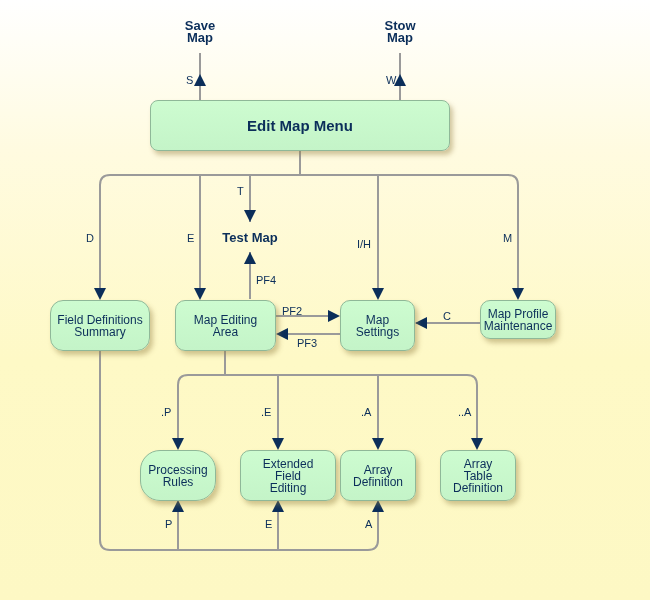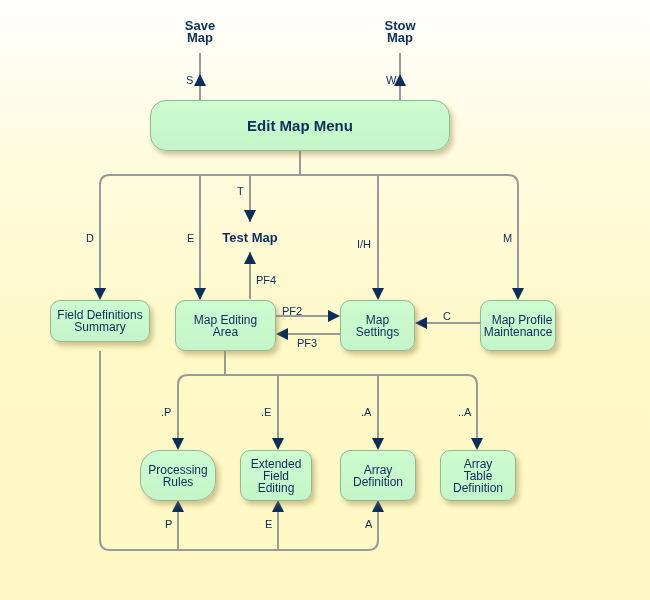--- a/index.html
+++ b/index.html
@@ -12,21 +12,21 @@
   #diagram { position:absolute; left:0; top:0; }
   .node {
     position:absolute; box-sizing:border-box;
     background: linear-gradient(to bottom, #cdfcd0, #c4f4c8);
     border:1px solid #8fb898; border-radius:10px;
     box-shadow: 3px 4px 5px rgba(150,130,70,0.45);
     color:#0b2e5a; font-size:12px; line-height:12px; text-align:center;
     display:flex; align-items:center; justify-content:center;
     white-space:pre-line; padding:0 2px;
   }
-  .node.main { font-size:15px; font-weight:bold; border-radius:16px; }
+  .node.main { font-size:15px; font-weight:bold; border-radius:8px; }
   .lbl { position:absolute; font-size:11px; color:#0b2e5a; white-space:nowrap; line-height:11px; }
   .term { position:absolute; font-size:13px; font-weight:bold; color:#0b2e5a; text-align:center; white-space:pre-line; line-height:12px; }
 </style>
 </head>
 <body>
 
 <svg id="diagram" width="650" height="600">
   <defs>
     <marker id="ah" viewBox="0 0 10 10" refX="9" refY="5" markerWidth="12" markerHeight="12" markerUnits="userSpaceOnUse" orient="auto">
       <path d="M0,0 L10,5 L0,10 z" fill="#0b2e5a"></path>
@@ -83,31 +83,31 @@
   </g>
 </svg>
 
 <div class="term" style="left:180px;top:20px;width:40px;">Save
 Map</div>
 <div class="term" style="left:380px;top:20px;width:40px;">Stow
 Map</div>
 <div class="term" style="left:215px;top:232px;width:70px;">Test Map</div>
 
 <div class="node main" style="left:150px;top:100px;width:300px;height:51px;">Edit Map Menu</div>
-<div class="node" style="left:50px;top:300px;width:100px;height:42px;">Field Definitions
+<div class="node" style="left:50px;top:300px;width:100px;height:51px;border-radius:13px;">Field Definitions
 Summary</div>
 <div class="node" style="left:175px;top:300px;width:101px;height:51px;">Map Editing
 Area</div>
 <div class="node" style="left:340px;top:300px;width:75px;height:51px;">Map
 Settings</div>
-<div class="node" style="left:480px;top:300px;width:76px;height:51px;text-align:right;">Map Profile
+<div class="node" style="left:480px;top:300px;width:76px;height:39px;">Map Profile
 Maintenance</div>
 <div class="node" style="left:140px;top:450px;width:76px;height:51px;border-radius:20px;">Processing
 Rules</div>
-<div class="node" style="left:240px;top:450px;width:72px;height:51px;">Extended
+<div class="node" style="left:240px;top:450px;width:96px;height:51px;">Extended
 Field
 Editing</div>
 <div class="node" style="left:340px;top:450px;width:76px;height:51px;">Array
 Definition</div>
 <div class="node" style="left:440px;top:450px;width:76px;height:51px;">Array
 Table
 Definition</div>
 
 <span class="lbl" style="left:186px;top:75px;">S</span>
 <span class="lbl" style="left:386px;top:75px;">W</span>

